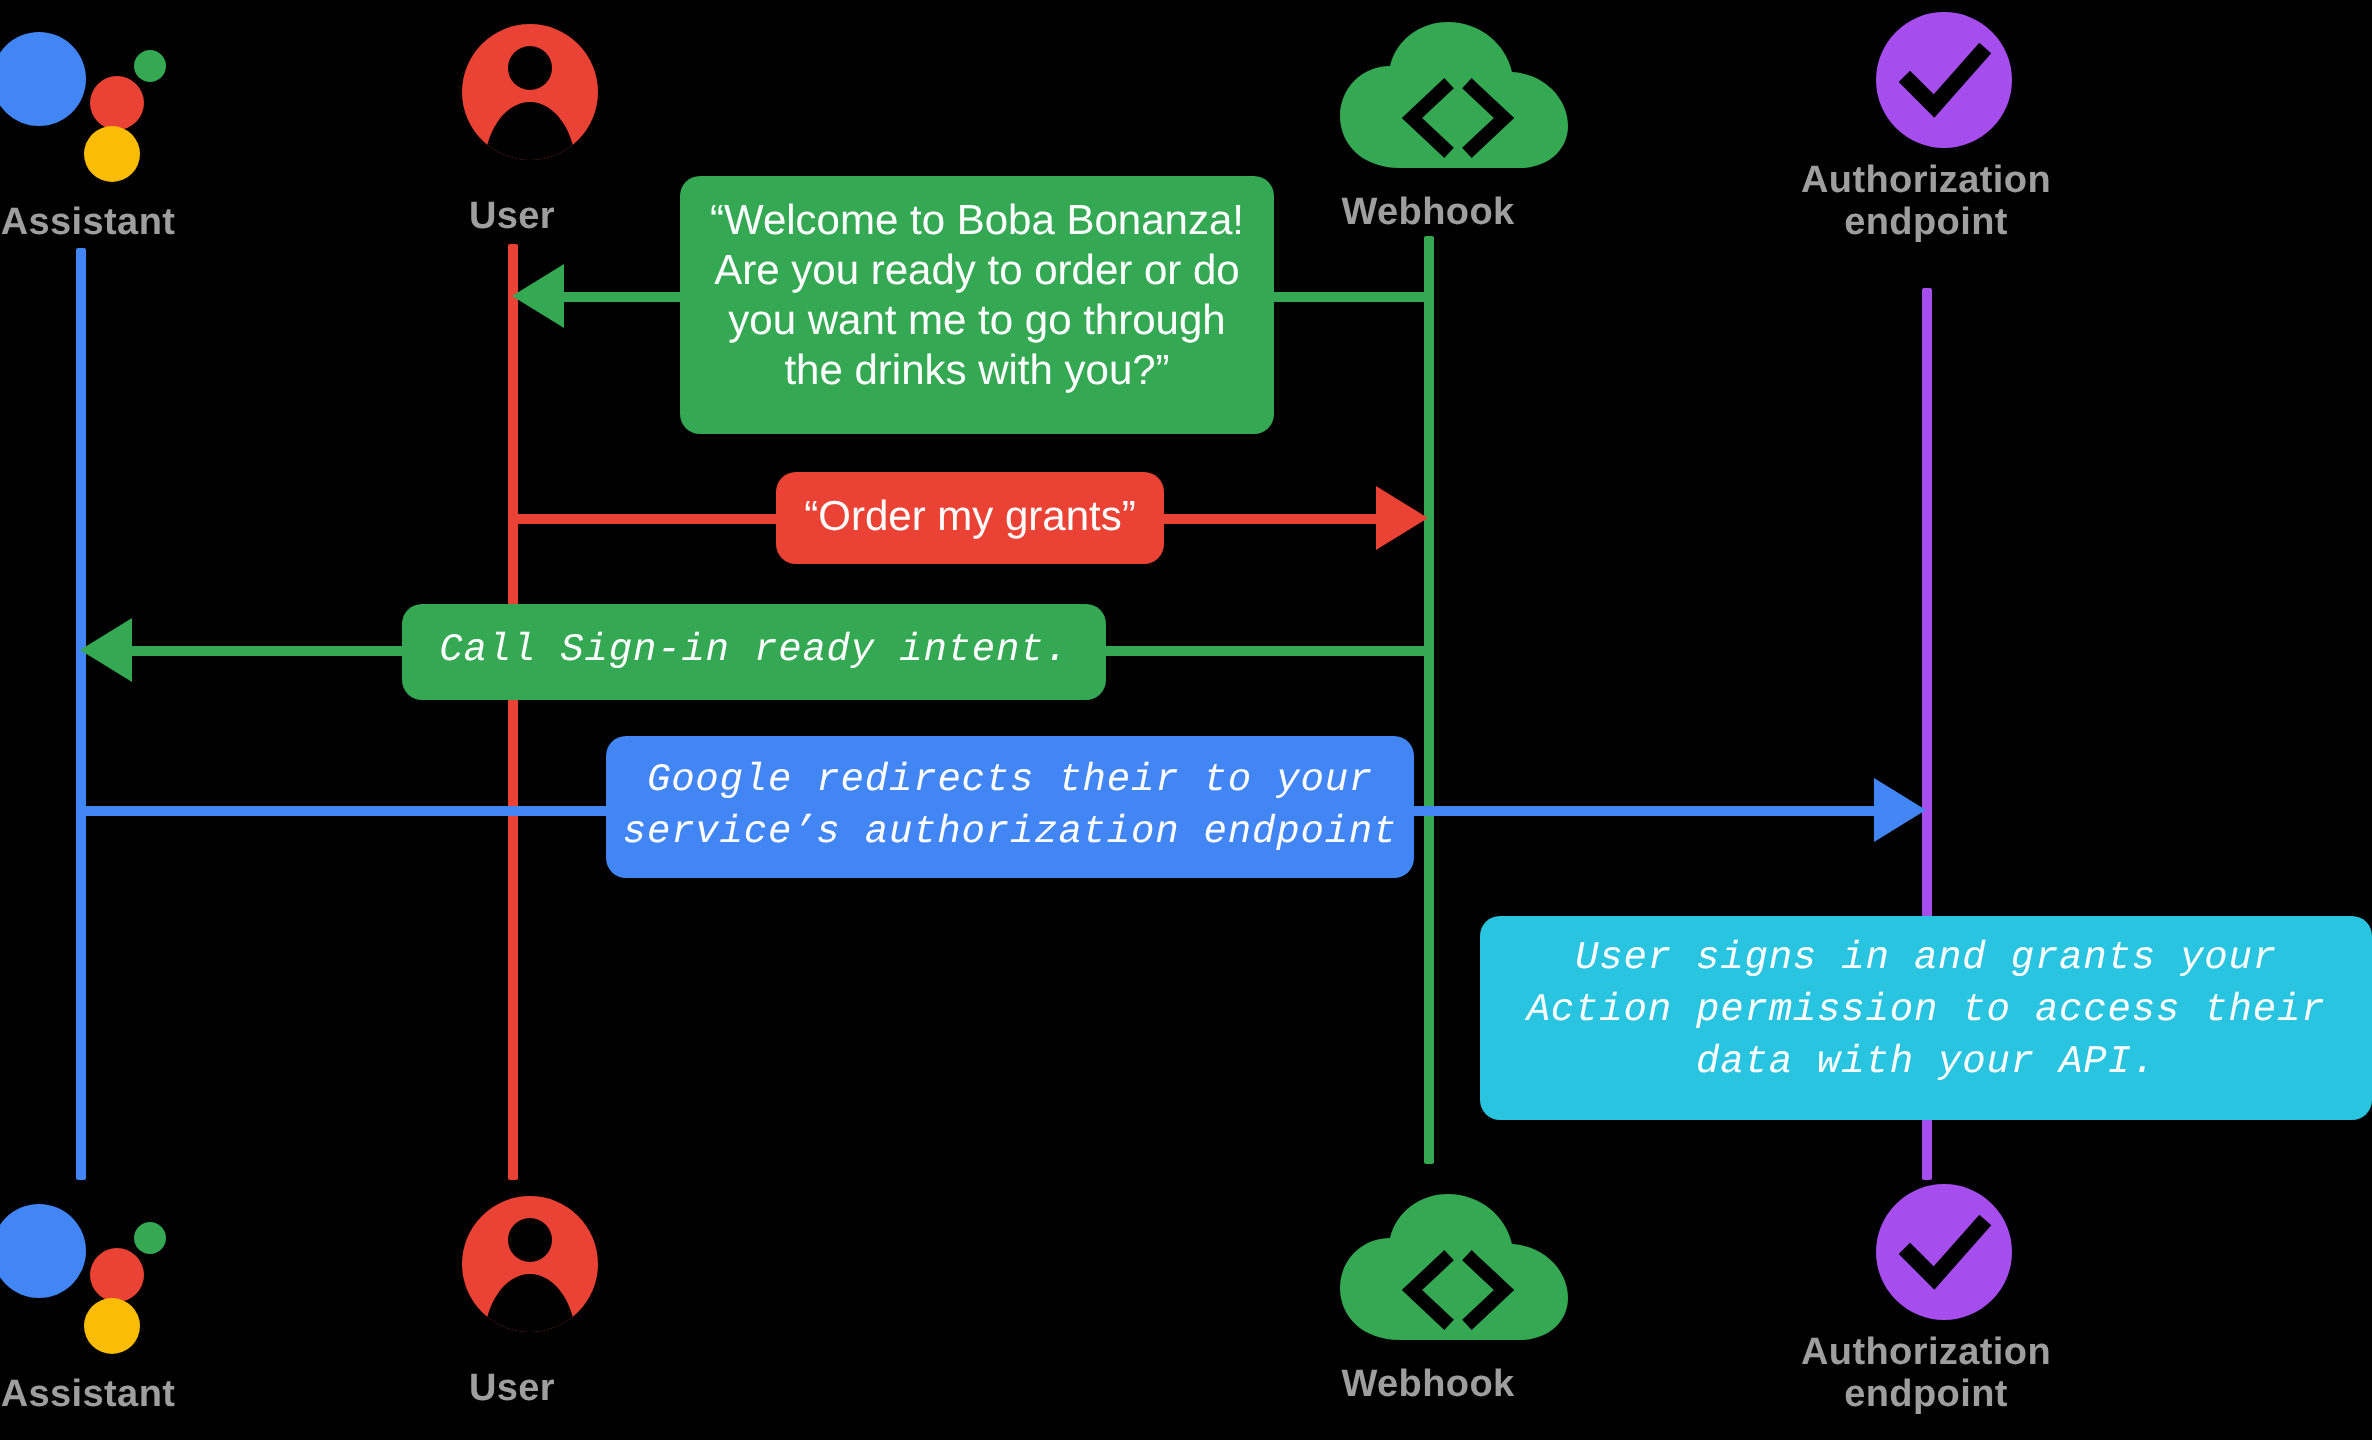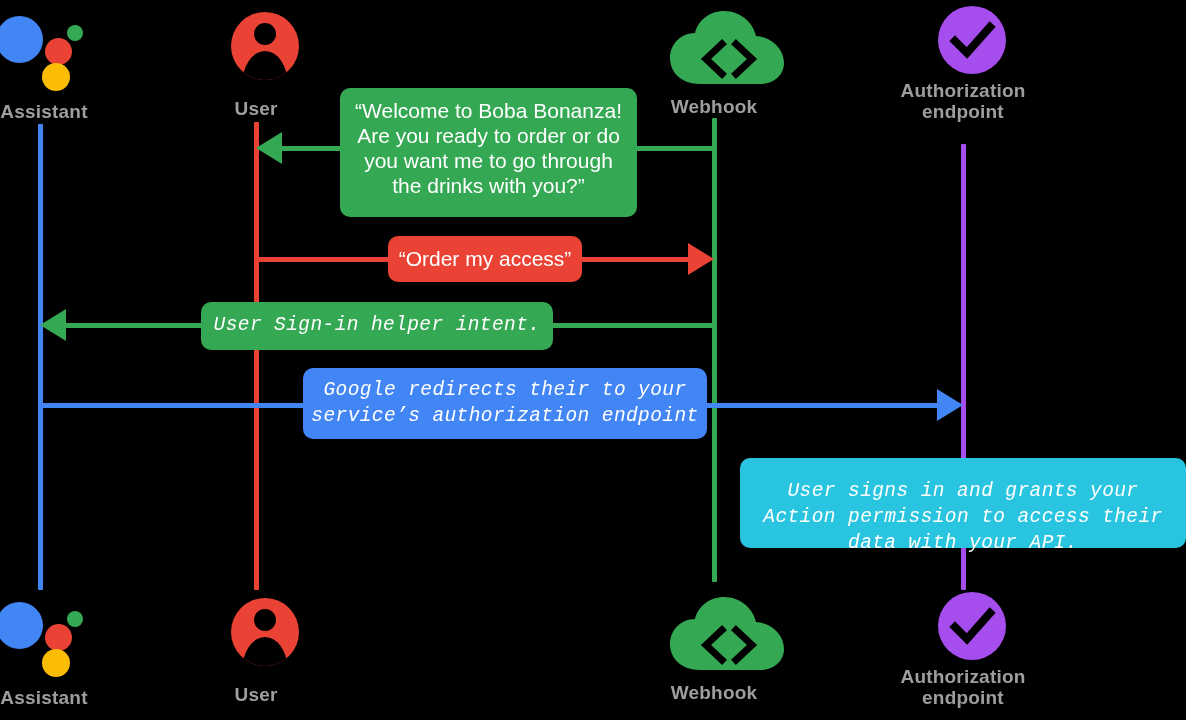--- a/index.html
+++ b/index.html
@@ -187,35 +187,35 @@
   <div class="head head-left" style="left:256px; top:132px; border-right:26px solid #34A853;"></div>
   <div class="bubble sans" style="left:340px; top:88px; width:297px; height:129px; background:#34A853;
               padding:10px 12px 0 12px;">“Welcome to Boba Bonanza!
 Are you ready to order or do
 you want me to go through
 the drinks with you?”</div>
 
   <div class="shaft" style="left:256px; top:257px; width:442px; background:#EA4335;"></div>
   <div class="head head-right" style="left:688px; top:243px; border-left:26px solid #EA4335;"></div>
   <div class="bubble sans" style="left:388px; top:236px; width:194px; height:46px; background:#EA4335;
-              padding:10px 10px 0 10px;">“Order my access”</div>
+              padding:10px 10px 0 10px;">“Order my grants”</div>
 
   <div class="shaft" style="left:56px; top:323px; width:658px; background:#34A853;"></div>
   <div class="head head-left" style="left:40px; top:309px; border-right:26px solid #34A853;"></div>
   <div class="bubble mono" style="left:201px; top:302px; width:352px; height:48px; background:#34A853;
-              padding:10px 8px 0 8px;">User Sign-in helper intent.</div>
+              padding:10px 8px 0 8px;">Call Sign-in ready intent.</div>
 
   <div class="shaft" style="left:40px; top:403px; width:900px; background:#4285F4;"></div>
   <div class="head head-right" style="left:937px; top:389px; border-left:26px solid #4285F4;"></div>
   <div class="bubble mono" style="left:303px; top:368px; width:404px; height:71px; background:#4285F4;
               padding:9px 8px 0 8px;">Google redirects their to your
 service’s authorization endpoint</div>
 
-  <div class="bubble mono" style="left:740px; top:458px; width:446px; height:90px; background:#29C5E0;
-              padding:20px 10px 0 10px;">User signs in and grants your
+  <div class="bubble mono" style="left:740px; top:458px; width:446px; height:102px; background:#29C5E0;
+              padding:8px 10px 0 10px;">User signs in and grants your
 Action permission to access their
 data with your API.</div>
 
   <div class="actor" style="left:-56px; top:592px;">
     <div class="actor-icon" style="margin-left:50px;">
       <div class="ga-blue"></div>
       <div class="ga-red"></div>
       <div class="ga-green"></div>
       <div class="ga-yellow"></div>
     </div>

